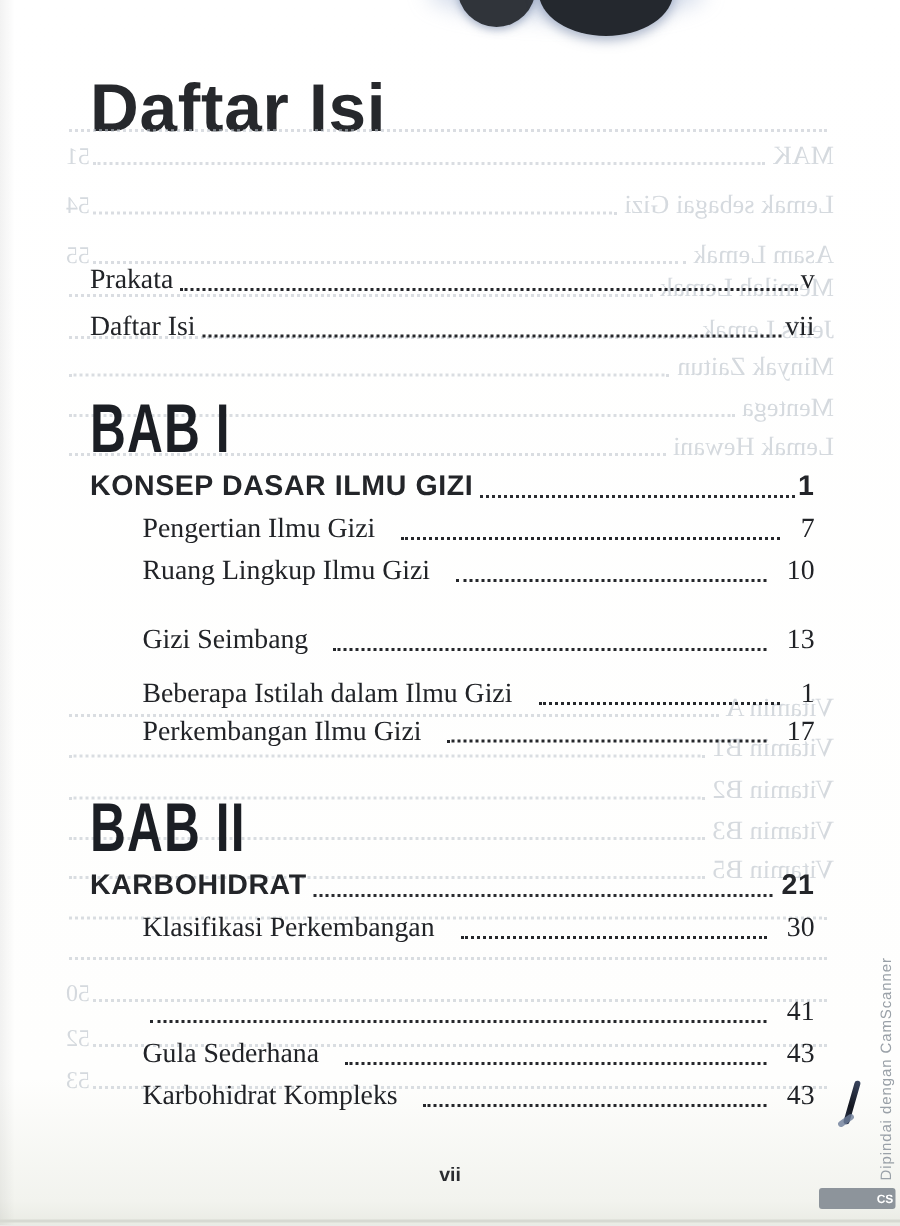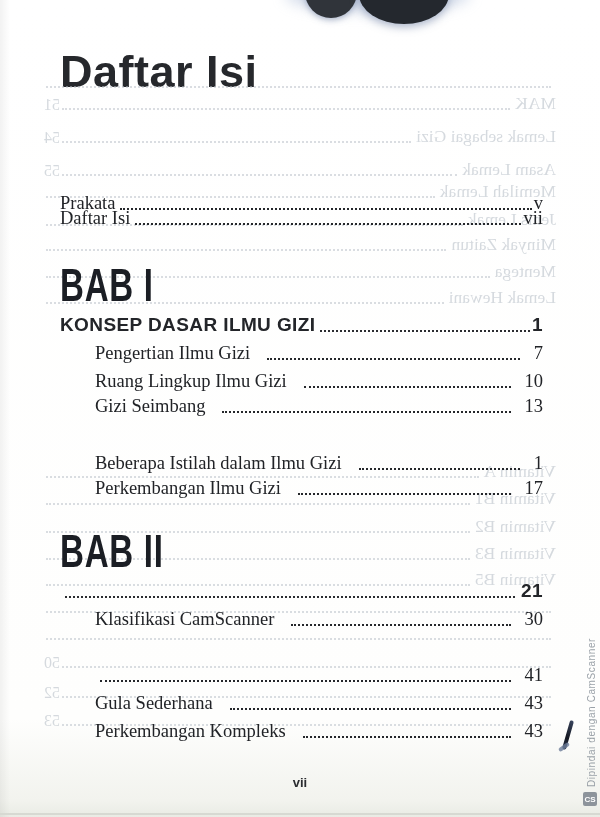--- a/index.html
+++ b/index.html
@@ -56,21 +56,21 @@
   .ink-mark{position:absolute;left:566px;top:720px;width:4px;height:30px;border-radius:3px;
     background:linear-gradient(200deg,#3a4660,#141720 60%,#2c3850);transform:rotate(16deg);z-index:4;}
   .ink-tail{position:absolute;left:558px;top:745px;width:12px;height:4px;border-radius:2px;
     background:#6d7d98;opacity:0.8;transform:rotate(-35deg);z-index:4;}
 
   
   .wm-text{position:absolute;right:3px;bottom:30px;writing-mode:vertical-rl;transform:rotate(180deg);
     font-family:"Liberation Sans",sans-serif;font-size:10px;letter-spacing:0.6px;color:#9aa1a8;z-index:5;}
   .wm-logo{position:absolute;right:3px;bottom:11px;width:14px;height:14px;background:#8d949b;
     color:#ffffff;font-family:"Liberation Sans",sans-serif;font-weight:bold;font-size:8px;
-    display:flex;align-items:center;justify-content:center;border-radius:2px;z-index:5;}
+    display:flex;align-items:center;justify-content:center;border-radius:2px;z-index:5;padding-left:37px;}
 </style>
 </head>
 <body>
 
 <div class="page">
   <div class="left-shade"></div>
   <div class="bottom-line"></div>
 
   <div class="blob-wrap">
     <div class="blob-halo"></div>
@@ -171,21 +171,21 @@
       <span class="pg">52</span>
     </div>
   <div class="ghost-row" style="top:708px">
       <span class="lbl"></span>
       <span class="dots"></span>
       <span class="pg">53</span>
     </div>
 
   <div class="doc-title">Daftar Isi</div>
 
-  <div class="toc-row" style="top:190px">
+  <div class="toc-row" style="top:174px">
     <span class="lbl">Prakata</span>
     <span class="dots"></span>
     <span class="pg">v</span>
   </div>
   <div class="toc-row" style="top:205px">
     <span class="lbl">Daftar Isi</span>
     <span class="dots"></span>
     <span class="pg">vii</span>
   </div>
 
@@ -198,57 +198,58 @@
   <div class="toc-row indent" style="top:340px">
     <span class="lbl">Pengertian Ilmu Gizi</span>
     <span class="dots"></span>
     <span class="pg">7</span>
   </div>
   <div class="toc-row indent" style="top:368px">
     <span class="lbl">Ruang Lingkup Ilmu Gizi</span>
     <span class="dots"></span>
     <span class="pg">10</span>
   </div>
-  <div class="toc-row indent" style="top:393px">
+  <div class="toc-row indent" style="top:414px">
     <span class="lbl">Gizi Seimbang</span>
     <span class="dots"></span>
     <span class="pg">13</span>
   </div>
   <div class="toc-row indent" style="top:450px">
     <span class="lbl">Beberapa Istilah dalam Ilmu Gizi</span>
     <span class="dots"></span>
     <span class="pg">1</span>
   </div>
   <div class="toc-row indent" style="top:475px">
     <span class="lbl">Perkembangan Ilmu Gizi</span>
     <span class="dots"></span>
     <span class="pg">17</span>
   </div>
 
   <div class="bab" style="top:528px">BAB II</div>
   <div class="toc-row sans" style="top:578px">
+    <span class="lbl">KARBOHIDRAT</span>
     <span class="dots"></span>
     <span class="pg" style="padding-left:4px">21</span>
   </div>
   <div class="toc-row indent" style="top:606px">
-    <span class="lbl">Klasifikasi CamScanner</span>
+    <span class="lbl">Klasifikasi Perkembangan</span>
     <span class="dots"></span>
     <span class="pg">30</span>
   </div>
   <div class="toc-row indent" style="top:662px">
     <span class="dots"></span>
     <span class="pg">41</span>
   </div>
   <div class="toc-row indent" style="top:690px">
     <span class="lbl">Gula Sederhana</span>
     <span class="dots"></span>
     <span class="pg">43</span>
   </div>
   <div class="toc-row indent" style="top:718px">
-    <span class="lbl">Perkembangan Kompleks</span>
+    <span class="lbl">Karbohidrat Kompleks</span>
     <span class="dots"></span>
     <span class="pg">43</span>
   </div>
 
   <div class="folio">vii</div>
 
   <div class="ink-mark"></div>
   <div class="ink-tail"></div>
 
   <div class="wm-text">Dipindai dengan CamScanner</div>

